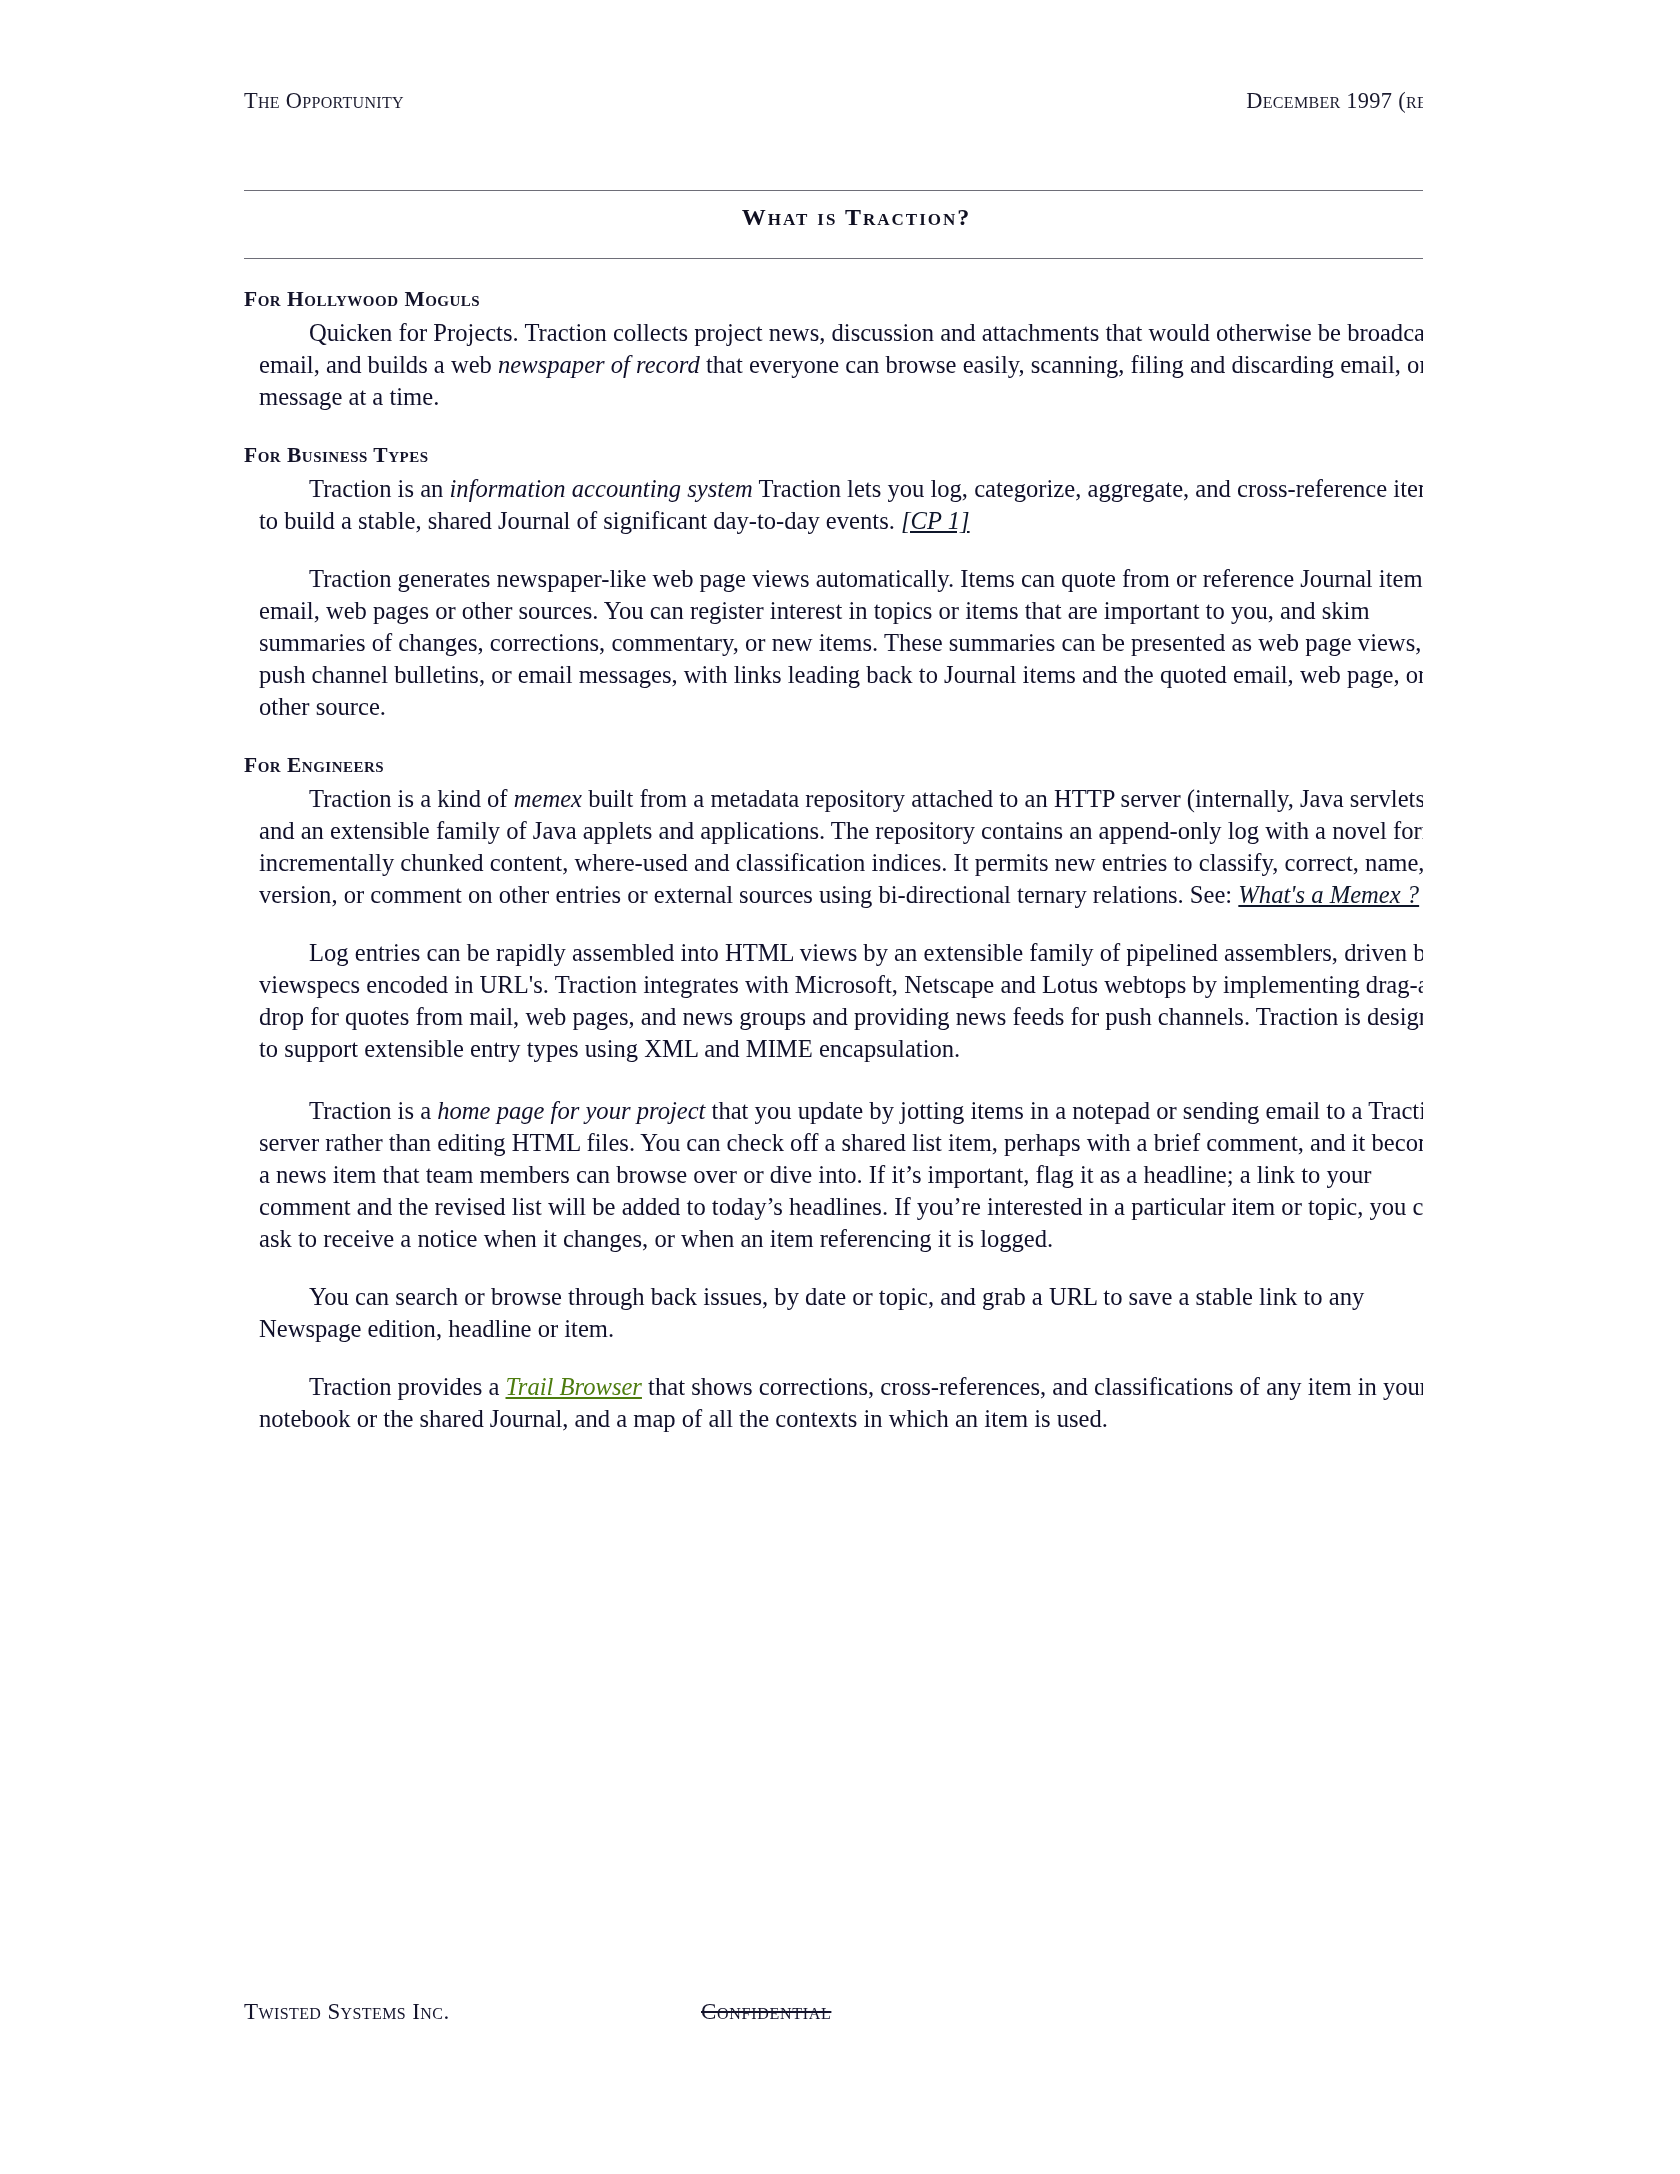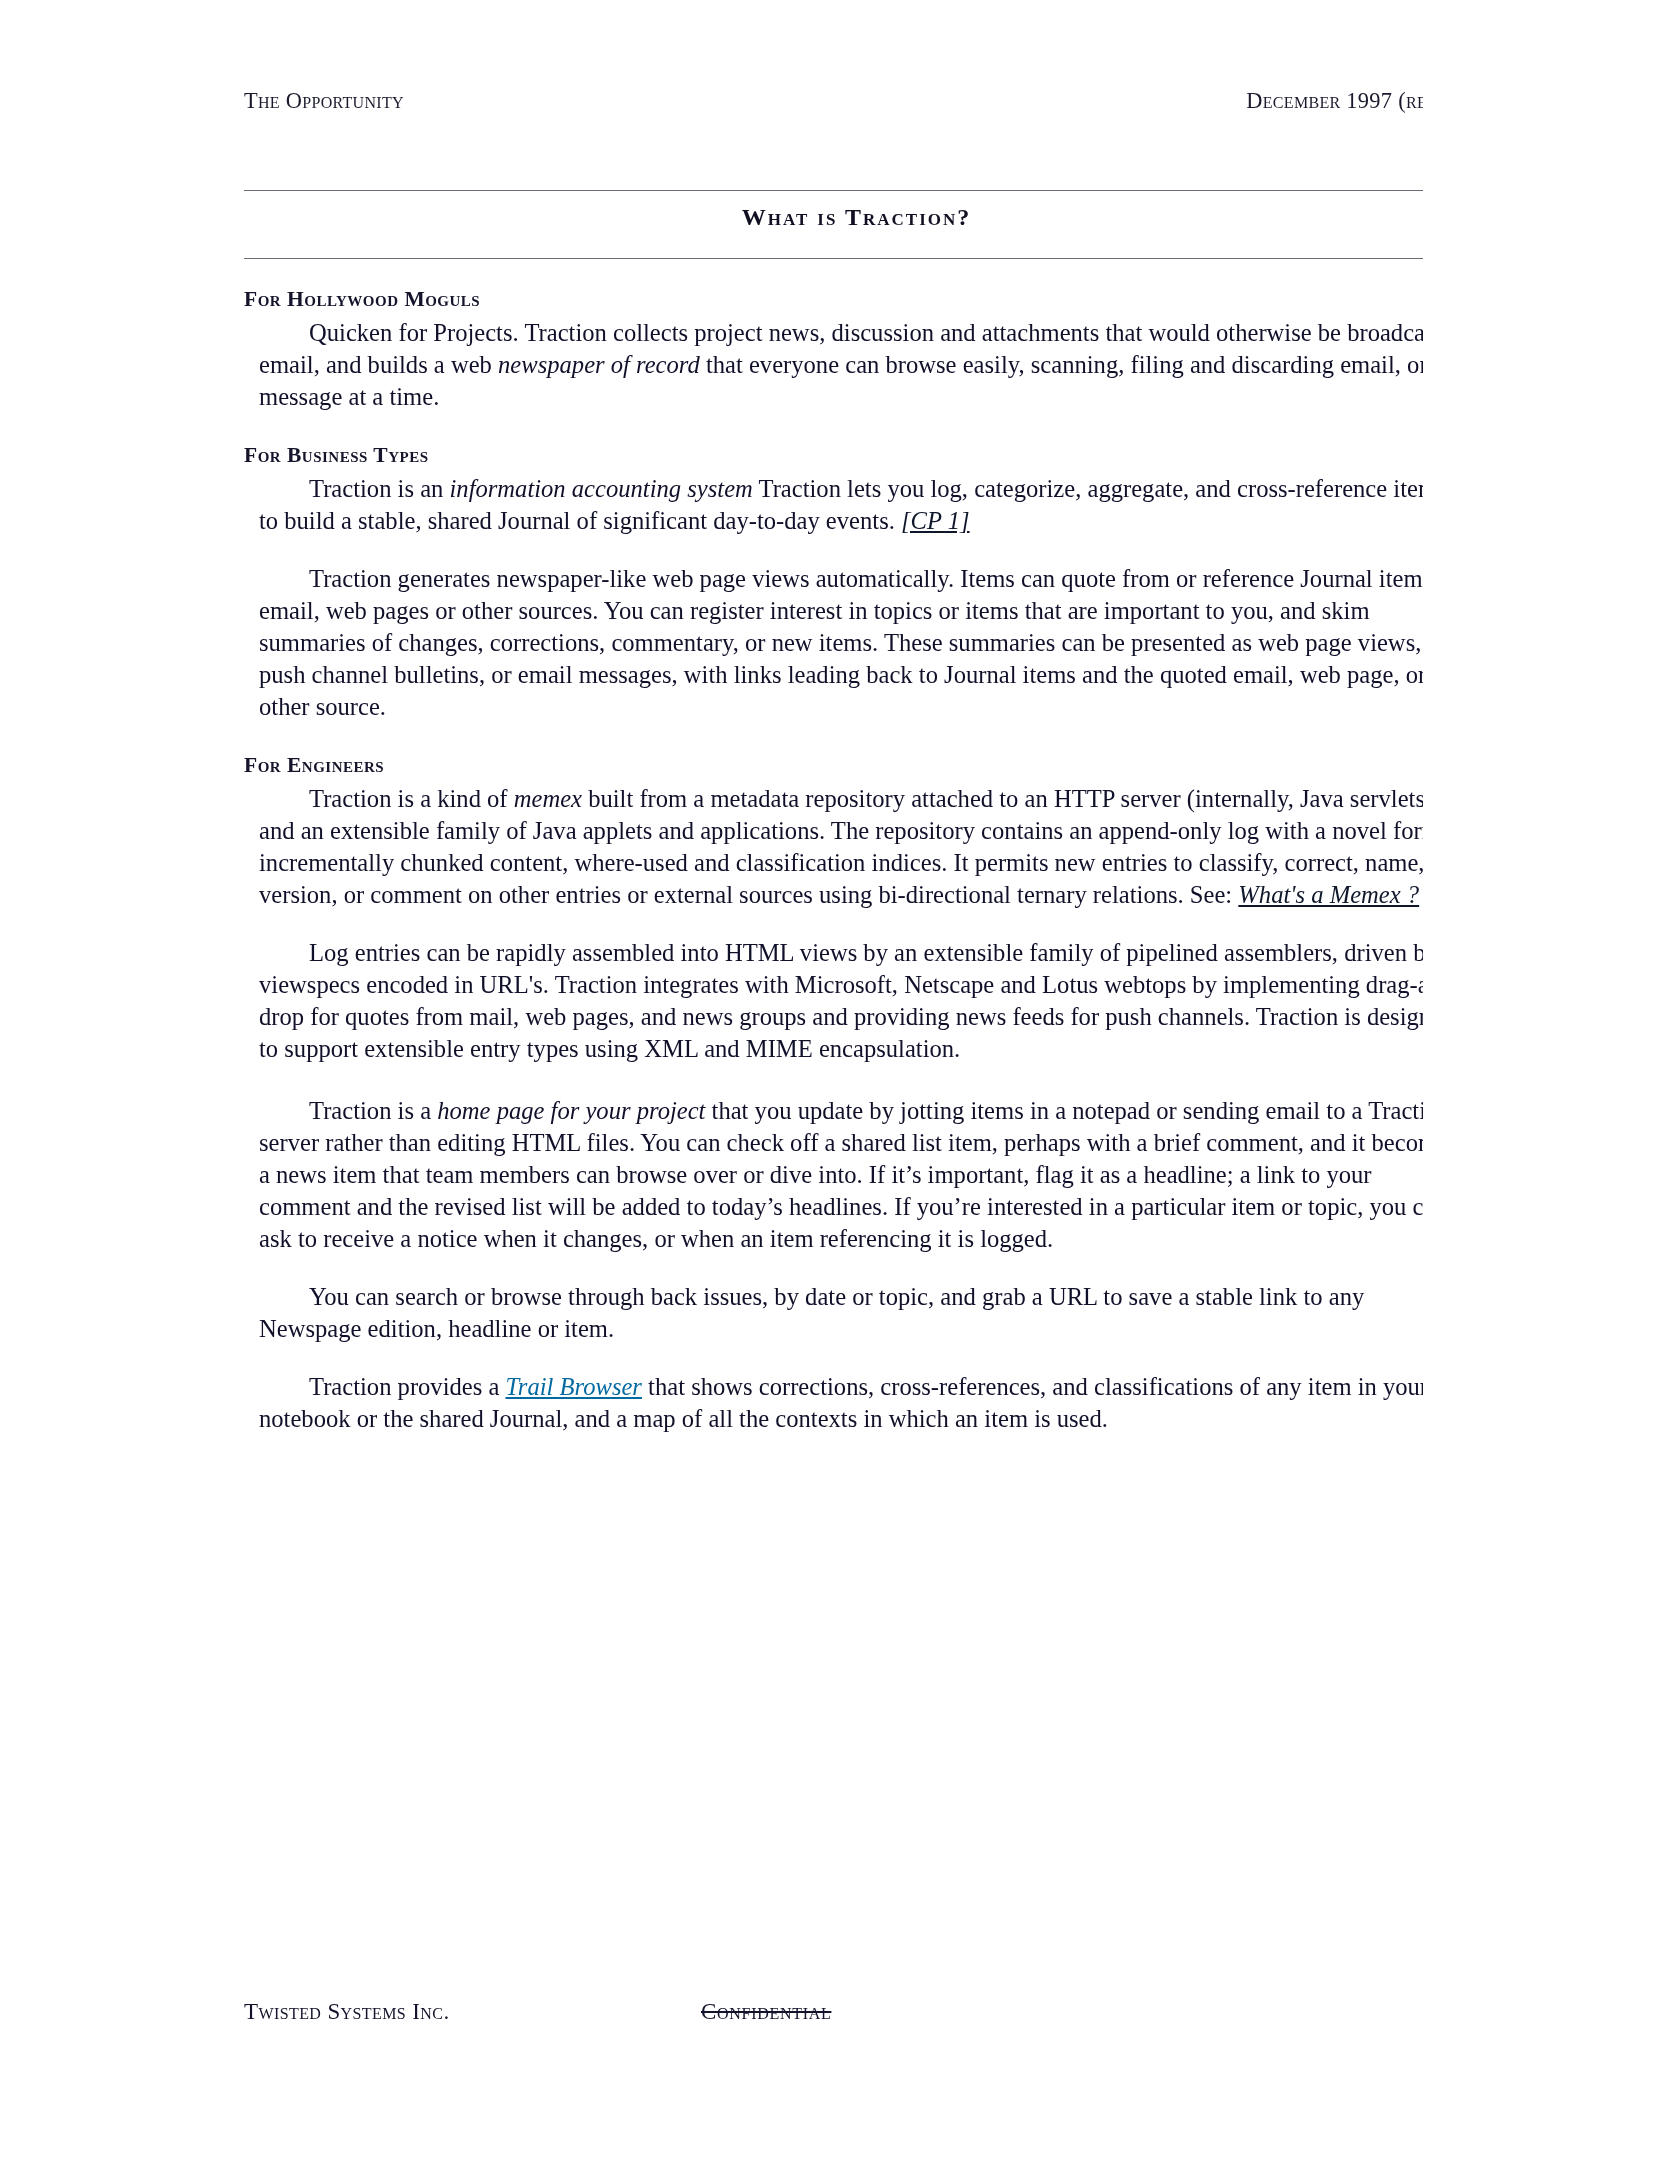--- a/index.html
+++ b/index.html
@@ -94,21 +94,21 @@
   .pgap { height: 26px; }
   .it { font-style: italic; }
   .lnk {
     font-style: italic;
     color: #0f172a;
     text-decoration: underline;
     cursor: pointer;
   }
   .lnk2 {
     font-style: italic;
-    color: #0369a1;
+    color: #4d7c0f;
     text-decoration: underline;
     cursor: pointer;
   }
 
   
   .footer {
     position: absolute;
     top: 1999px;
     left: 0;
     width: 1225px;

